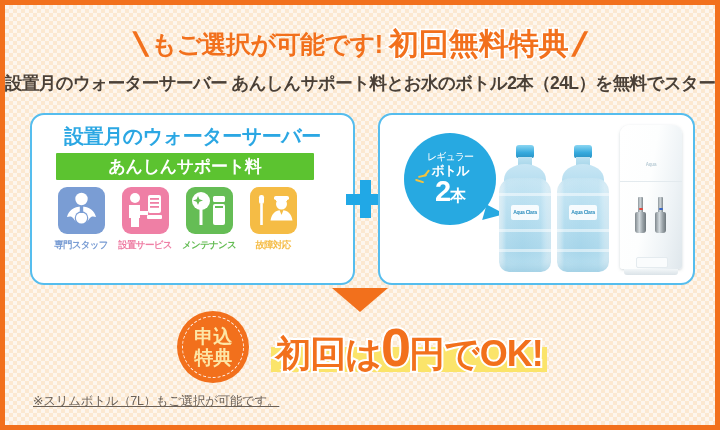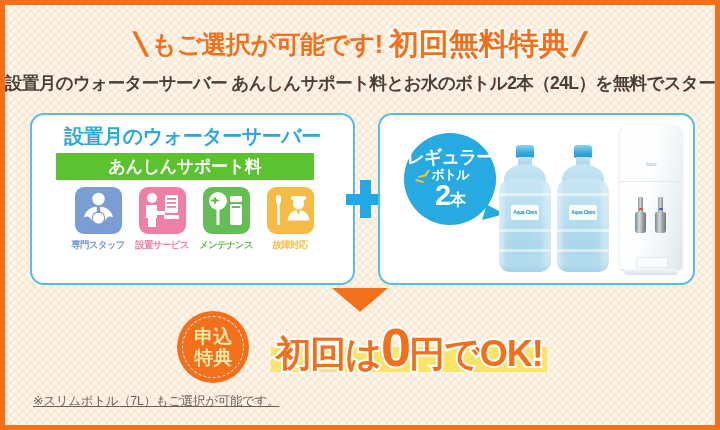--- a/index.html
+++ b/index.html
@@ -73,21 +73,21 @@
     white-space:nowrap;
   }
   .lp-green{
     position:absolute;left:24px;top:38px;width:258px;height:27px;
     background:#5cc330;border-radius:1px;
     display:flex;align-items:center;justify-content:center;
     color:#ffffff;font-size:17px;font-weight:bold;letter-spacing:-0.3px;
   }
   .icons{
     position:absolute;left:17px;top:72px;width:273px;height:92px;
-    display:flex;justify-content:flex-end;
+    display:flex;justify-content:flex-start;
   }
   .icon-cell{width:64px;text-align:center;}
   .icon-tile{
     width:47px;height:47px;margin:0 auto;border-radius:9px;position:relative;
     overflow:hidden;
   }
   .icon-cap{
     margin-top:5px;font-size:9.5px;font-weight:bold;letter-spacing:-0.7px;
     white-space:nowrap;
   }
@@ -100,21 +100,21 @@
   .cap-maint{color:#65bd55;}
   .cap-fix{color:#f5bc45;}
 
   
   .bubble{
     position:absolute;left:24px;top:18px;width:92px;height:92px;
     border-radius:50%;background:#27a9e1;
     display:flex;flex-direction:column;align-items:center;justify-content:center;
     color:#ffffff;
   }
-  .bubble .b1{font-size:18px;font-weight:bold;line-height:1.05;letter-spacing:-1px;}
+  .bubble .b1{font-size:10px;font-weight:normal;line-height:1.05;letter-spacing:-1px;}
   .bubble .b2{font-size:13px;font-weight:bold;line-height:1.05;letter-spacing:-1px;margin-top:1px;}
   .bubble .b3{font-size:29px;font-weight:bold;line-height:1;margin-top:-1px;letter-spacing:-1px;}
   .bubble .b3 small{font-size:16px;}
   .bubble-tail{
     position:absolute;left:104px;top:92px;width:0;height:0;
     border-left:20px solid #27a9e1;
     border-bottom:12px solid transparent;
     border-top:4px solid transparent;
     transform:rotate(16deg);
   }

